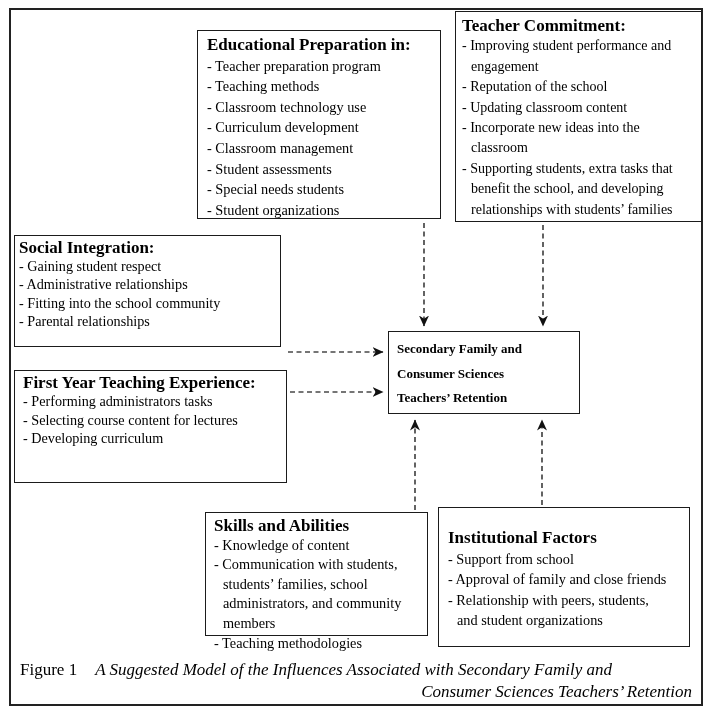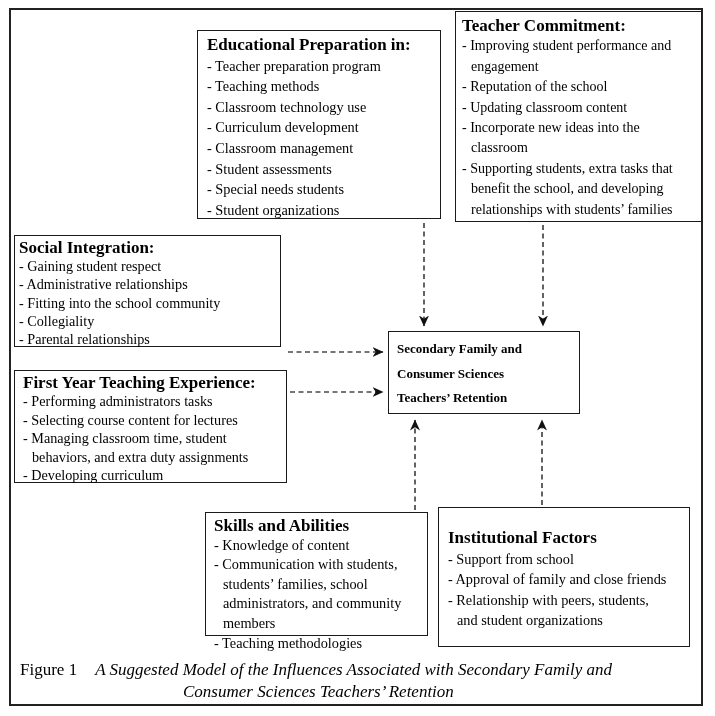--- a/index.html
+++ b/index.html
@@ -31,21 +31,21 @@
   .box-e{left:388px;top:331px;width:192px;height:83px;padding:5px 2px 0 8px;}
   .box-e .retention-text{font-weight:bold;font-size:13px;line-height:24.5px;white-space:pre;}
   .box-f{left:205px;top:512px;width:223px;height:124px;padding:3px 2px 0 8px;font-size:14.3px;line-height:19.6px;}
   .box-g{left:438px;top:507px;width:252px;height:140px;padding:20px 2px 0 9px;font-size:14.3px;line-height:20.5px;}
   .arrows{position:absolute;left:0;top:0;pointer-events:none;}
   .caption{
     position:absolute;left:20px;top:659px;width:672px;
     font-size:17px;line-height:22px;
   }
   .cap-label{font-style:normal;margin-right:18px;}
-  .cap-italic{font-style:italic;}
+  .cap-italic{font-style:italic;text-align:right;}
   .cap-line2{padding-left:163px;}
 </style>
 </head>
 <body>
 
 <div class="canvas">
 
   <div class="frame"></div>
 
   <div class="box box-a">
@@ -71,30 +71,27 @@
     <div class="item">- Supporting students, extra tasks that
 benefit the school, and developing
 relationships with students’ families</div>
   </div>
 
   <div class="box box-c">
     <div class="box-title">Social Integration:</div>
     <div class="item">- Gaining student respect</div>
     <div class="item">- Administrative relationships</div>
     <div class="item">- Fitting into the school community</div>
-    <div class="item">- Collegiality</div>
     <div class="item">- Parental relationships</div>
   </div>
 
   <div class="box box-d">
     <div class="box-title">First Year Teaching Experience:</div>
     <div class="item">- Performing administrators tasks</div>
     <div class="item">- Selecting course content for lectures</div>
-    <div class="item">- Managing classroom time, student
-behaviors, and extra duty assignments</div>
     <div class="item">- Developing curriculum</div>
   </div>
 
   <div class="box box-e">
     <div class="retention-text">Secondary Family and
 Consumer Sciences
 Teachers’ Retention</div>
   </div>
 
   <div class="box box-f">

